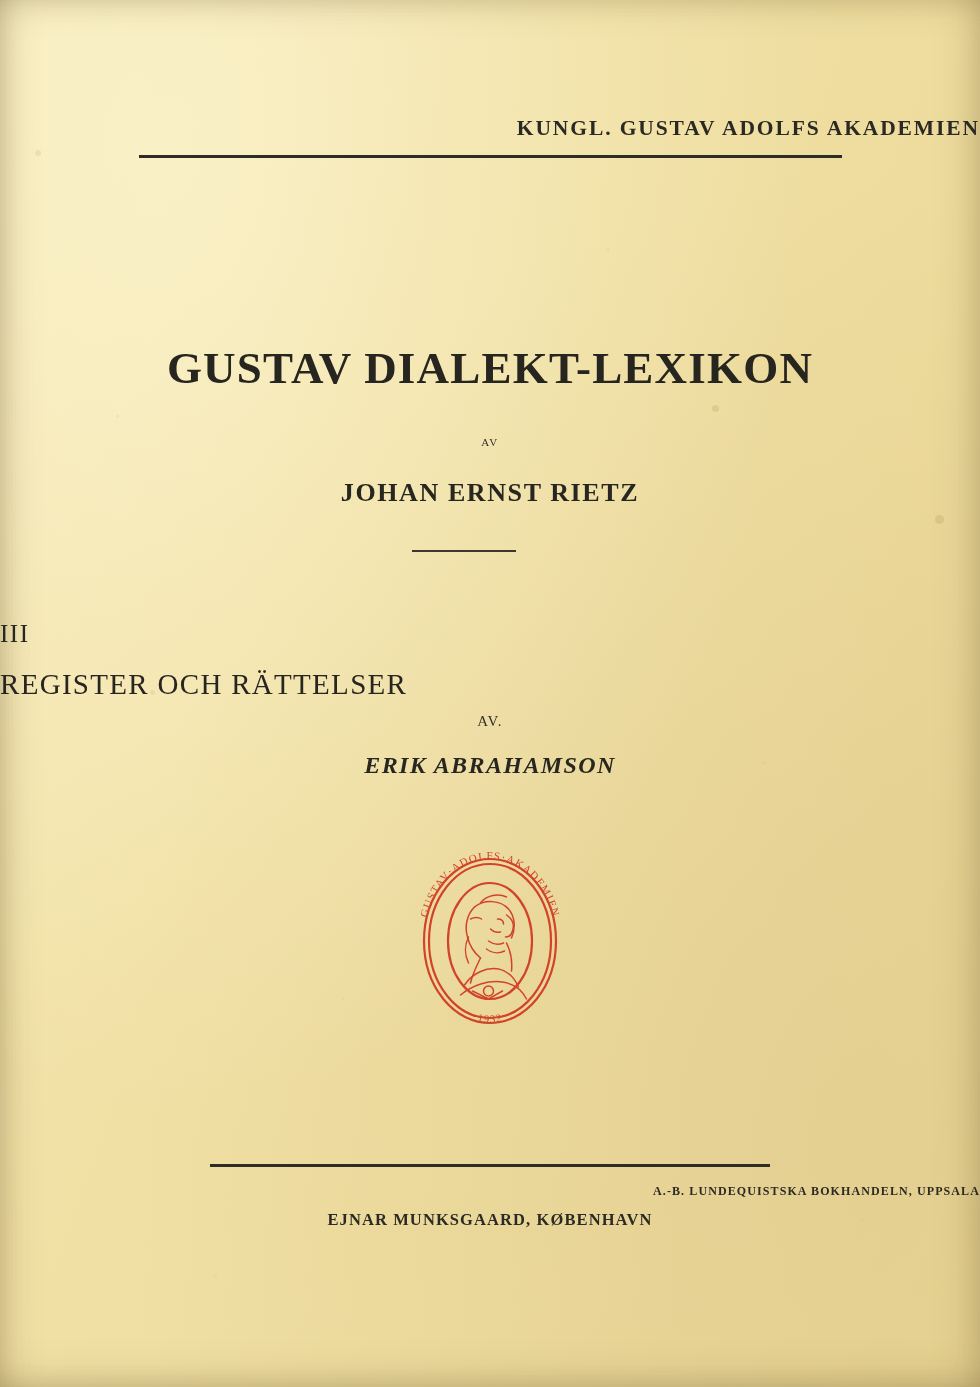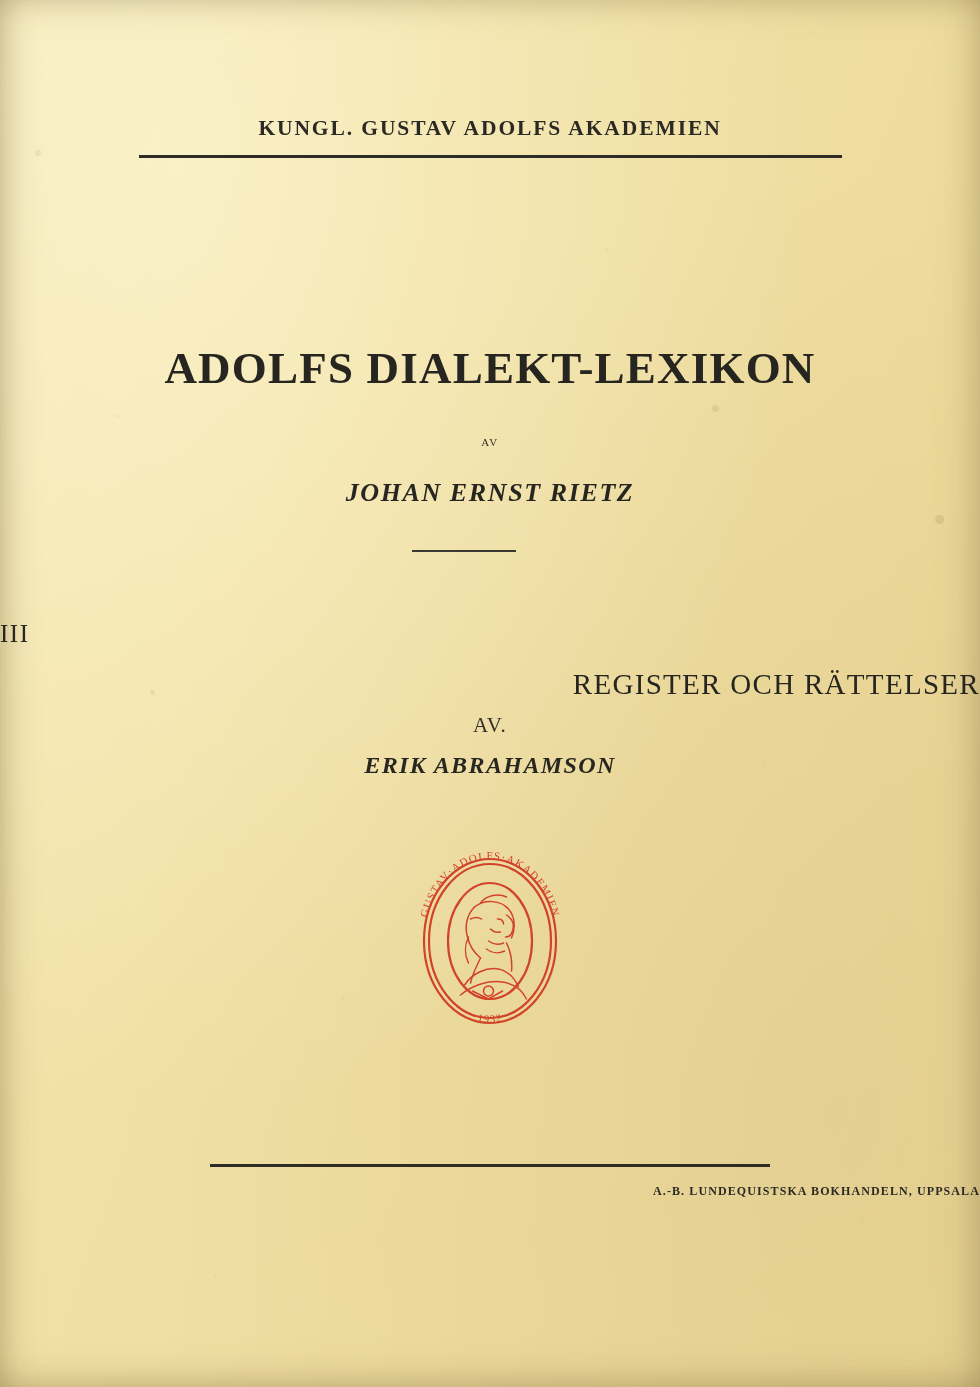--- a/index.html
+++ b/index.html
@@ -52,21 +52,21 @@
     z-index: 2;
     width: 100%;
     height: 100%;
   }
 
   .academy-line {
     position: absolute;
     top: 116px;
     left: 0;
     right: 0;
-    text-align: center;
+    text-align: right;
   }
   .academy-line .txt {
     font-size: 21.5px;
     letter-spacing: 1.9px;
     font-weight: bold;
     color: #2a2923;
     white-space: nowrap;
   }
   .rule-top {
     position: absolute;
@@ -97,21 +97,20 @@
     font-size: 11px;
     letter-spacing: 1.4px;
     color: #33322b;
   }
   .author1 {
     position: absolute;
     top: 478px;
     left: 0; right: 0;
     text-align: center;
     font-size: 26px;
-    font-style: italic;
     font-weight: bold;
     letter-spacing: 1.6px;
     color: #272620;
   }
   .rule-short {
     position: absolute;
     top: 550px;
     left: 412px;
     width: 104px;
     height: 2px;
@@ -124,31 +123,31 @@
     left: 0; right: 0;
     text-align: left;
     font-size: 25px;
     letter-spacing: 1.5px;
     color: #272620;
   }
   .subtitle {
     position: absolute;
     top: 668px;
     left: 0; right: 0;
-    text-align: right;
+    text-align: left;
     font-size: 29px;
     letter-spacing: 1.3px;
     color: #262520;
   }
   .av2 {
     position: absolute;
     top: 713px;
     left: 0; right: 0;
     text-align: center;
-    font-size: 21px;
+    font-size: 15px;
     letter-spacing: 1.3px;
     color: #33322b;
   }
   .author2 {
     position: absolute;
     top: 736px;
     left: 0; right: 0;
     text-align: center;
     font-size: 24px;
     font-style: italic;
@@ -214,21 +213,21 @@
   <div class="blemish" style="top:150px;left:35px;width:6px;height:6px;opacity:.7;"></div>
   <div class="blemish" style="top:690px;left:150px;width:5px;height:5px;opacity:.6;"></div>
 
   <div class="content">
 
     <div class="academy-line">
       <span class="txt">KUNGL. GUSTAV ADOLFS AKADEMIEN</span>
     </div>
     <div class="rule-top"></div>
 
-    <div class="main-title">ADOLFS DIALEKT-LEXIKON</div>
+    <div class="main-title">GUSTAV DIALEKT-LEXIKON</div>
 
     <div class="av1">AV</div>
     <div class="author1">JOHAN ERNST RIETZ</div>
 
     <div class="rule-short"></div>
 
     <div class="volume">III</div>
     <div class="subtitle">REGISTER OCH RÄTTELSER</div>
     <div class="av2">AV.</div>
     <div class="author2">ERIK ABRAHAMSON</div>
@@ -269,16 +268,17 @@
           <path d="M70,146 L86,154 L100,146"></path>
           <path d="M78,58 C84,50 96,48 104,52"></path>
           <path d="M68,74 C72,72 76,72 79,74"></path>
           <circle cx="86" cy="146" r="5"></circle>
         </g>
       </svg>
     </div>
 
     <div class="rule-bottom"></div>
     <div class="pub1">A.-B. LUNDEQUISTSKA BOKHANDELN, UPPSALA</div>
+    <div class="pub2">EJNAR MUNKSGAARD, KØBENHAVN</div>
 
   </div>
   <div class="edge-shade"></div>
 </div>
 
 </body></html>

